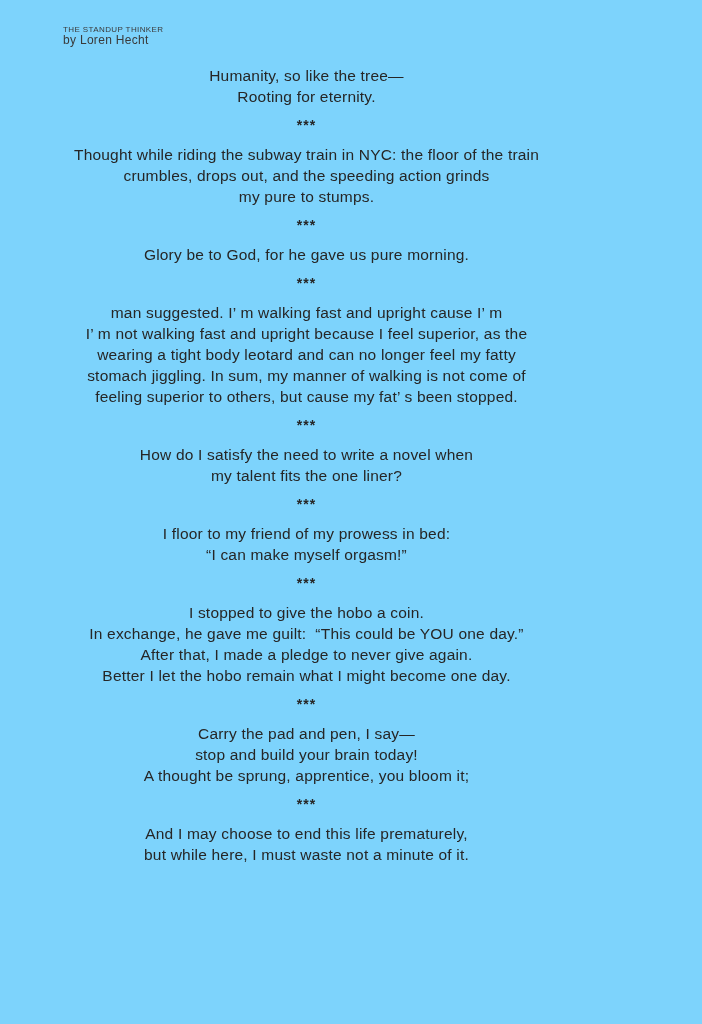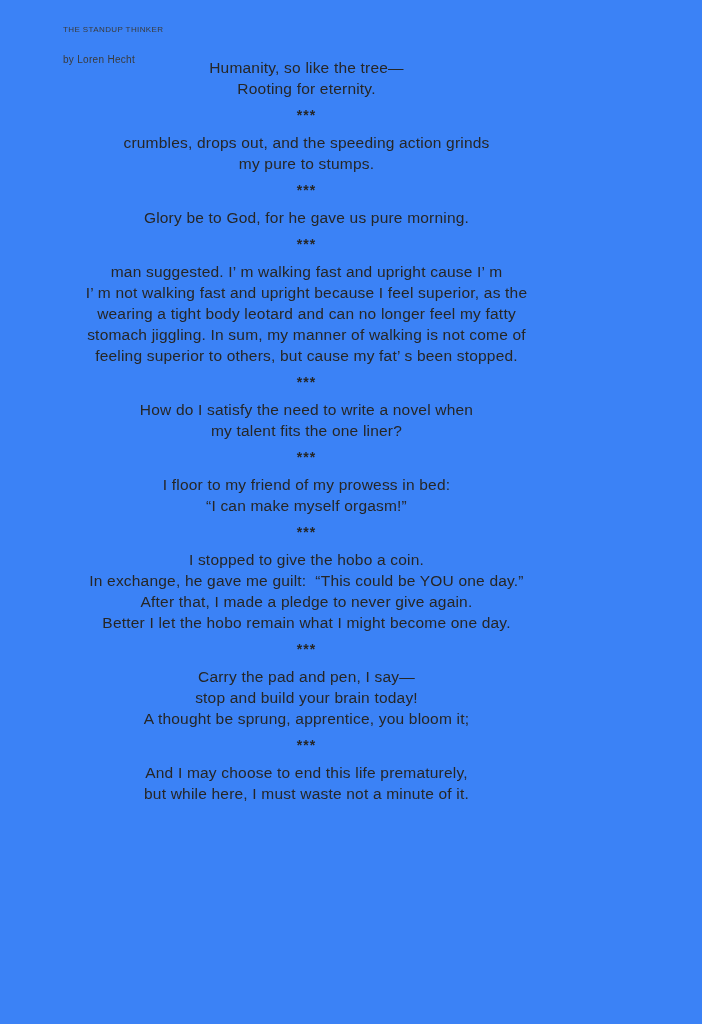--- a/index.html
+++ b/index.html
@@ -4,53 +4,52 @@
 <style>
   html, body {
     margin: 0;
     padding: 0;
     background: #ffffff;
   }
   .page {
     position: relative;
     width: 702px;
     height: 1024px;
-    background: #3b82f6;
+    background: #7dd3fc;
     overflow: hidden;
     font-family: "Liberation Sans", sans-serif;
     color: #262626;
   }
   .book-header {
     position: absolute;
     left: 63px;
     top: 25px;
     text-align: left;
   }
   .book-title {
     font-size: 8px;
     line-height: 10px;
     letter-spacing: 0.4px;
     color: #3a3a3a;
   }
   .book-author {
-    font-size: 10px;
+    font-size: 12px;
     line-height: 10px;
     letter-spacing: 0.3px;
     color: #3a3a3a;
-    margin-top: 20px;
   }
   .poems {
     position: absolute;
     top: 57px;
     left: 0;
     width: 613px;
     text-align: center;
   }
   .stanza {
-    margin: 0;
+    margin: 8px;
   }
   .poem-line {
     font-size: 15.5px;
     line-height: 21px;
     letter-spacing: 0.2px;
     white-space: pre;
     color: #262626;
   }
   .stanza-separator {
     font-size: 14px;
@@ -74,20 +73,21 @@
   <main class="poems">
 
     <section class="stanza">
       <div class="poem-line">Humanity, so like the tree—</div>
       <div class="poem-line">Rooting for eternity.</div>
     </section>
 
     <div class="stanza-separator">***</div>
 
     <section class="stanza">
+      <div class="poem-line">Thought while riding the subway train in NYC: the floor of the train</div>
       <div class="poem-line">crumbles, drops out, and the speeding action grinds</div>
       <div class="poem-line">my pure to stumps.</div>
     </section>
 
     <div class="stanza-separator">***</div>
 
     <section class="stanza">
       <div class="poem-line">Glory be to God, for he gave us pure morning.</div>
     </section>
 

